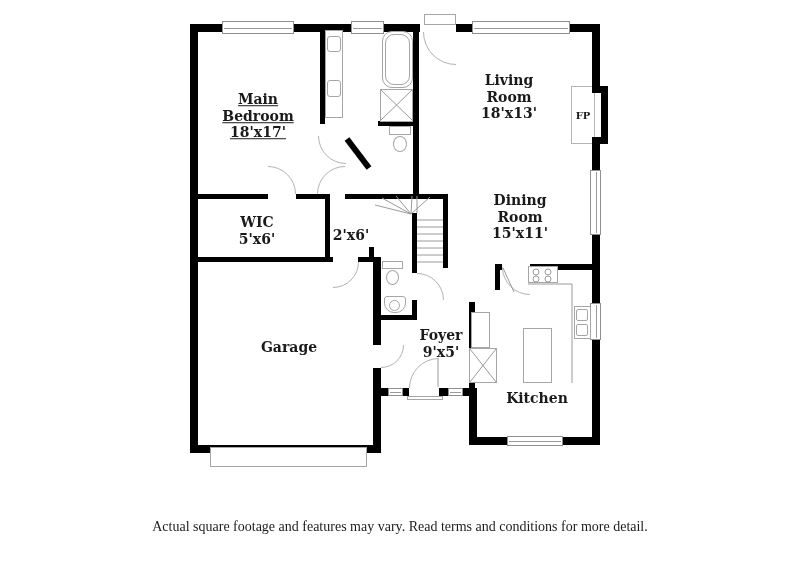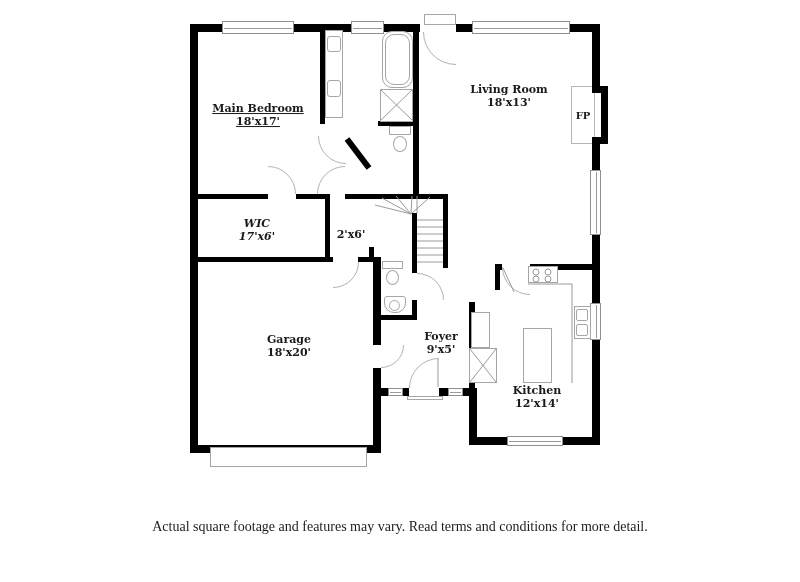--- a/index.html
+++ b/index.html
@@ -12,21 +12,21 @@
   .win-h::after{content:"";position:absolute;left:1px;right:1px;top:50%;border-top:1px solid #9a9a9a;}
   .win-v::after{content:"";position:absolute;top:1px;bottom:1px;left:50%;border-left:1px solid #9a9a9a;}
   .arc{position:absolute;overflow:hidden;}
   .arc i{position:absolute;display:block;width:200%;height:200%;border:1px solid #b2b2b2;
          border-radius:50%;box-sizing:border-box;}
   .arc.tl i{left:-100%;top:-100%;}
   .arc.tr i{left:0;top:-100%;}
   .arc.bl i{left:-100%;top:0;}
   .arc.br i{left:0;top:0;}
   .room-label{position:absolute;transform:translate(-50%,-50%);text-align:center;
-              font-weight:bold;font-size:11px;line-height:1.18;color:#1a1a1a;z-index:5;}
+              font-weight:bold;font-size:14px;line-height:1.18;color:#1a1a1a;z-index:5;}
   .rname{display:inline;}
   .rdims{display:block;}
   .fp-box{position:absolute;background:#fff;border:1px solid #b5b5b5;box-sizing:border-box;
           display:flex;align-items:center;justify-content:center;
           font-weight:bold;font-size:10px;color:#1a1a1a;}
   .svg-layer{position:absolute;left:0;top:0;z-index:3;pointer-events:none;}
   .disclaimer{position:absolute;left:0;top:518px;width:800px;text-align:center;
               font-family:"Liberation Serif",serif;font-size:14px;line-height:18.5px;color:#1c1c1c;}
 </style>
 </head>
@@ -182,38 +182,40 @@
   </svg>
 
   <div class="room-label" style="left:258px;top:116px;width:100px;text-decoration:underline;">
     <span class="rname">Main Bedroom</span>
     <span class="rdims">18'x17'</span>
   </div>
   <div class="room-label" style="left:509px;top:97px;width:80px;">
     <span class="rname">Living Room</span>
     <span class="rdims">18'x13'</span>
   </div>
-  <div class="room-label" style="left:257px;top:231px;width:100px;font-style:italic;">
+  <div class="room-label" style="left:257px;top:231px;width:100px;">
     <span class="rname">WIC</span>
-    <span class="rdims">17'x6'</span>
+    <span class="rdims">5'x6'</span>
   </div>
   <div class="room-label" style="left:351px;top:235px;">
     <span class="rname"></span>
     <span class="rdims">2'x6'</span>
   </div>
+  <div class="room-label" style="left:520px;top:217px;width:90px;">
+    <span class="rname">Dining Room</span>
+    <span class="rdims">15'x11'</span>
+  </div>
   <div class="room-label" style="left:289px;top:347px;width:110px;">
     <span class="rname">Garage</span>
-    <span class="rdims">18'x20'</span>
   </div>
   <div class="room-label" style="left:441px;top:344px;width:80px;">
     <span class="rname">Foyer</span>
     <span class="rdims">9'x5'</span>
   </div>
   <div class="room-label" style="left:537px;top:398px;width:110px;">
     <span class="rname">Kitchen</span>
-    <span class="rdims">12'x14'</span>
   </div>
 
   <div class="disclaimer">
     <div>Actual square footage and features may vary. Read terms and conditions for more detail.</div>
   </div>
 
 </div>
 
 </body></html>

